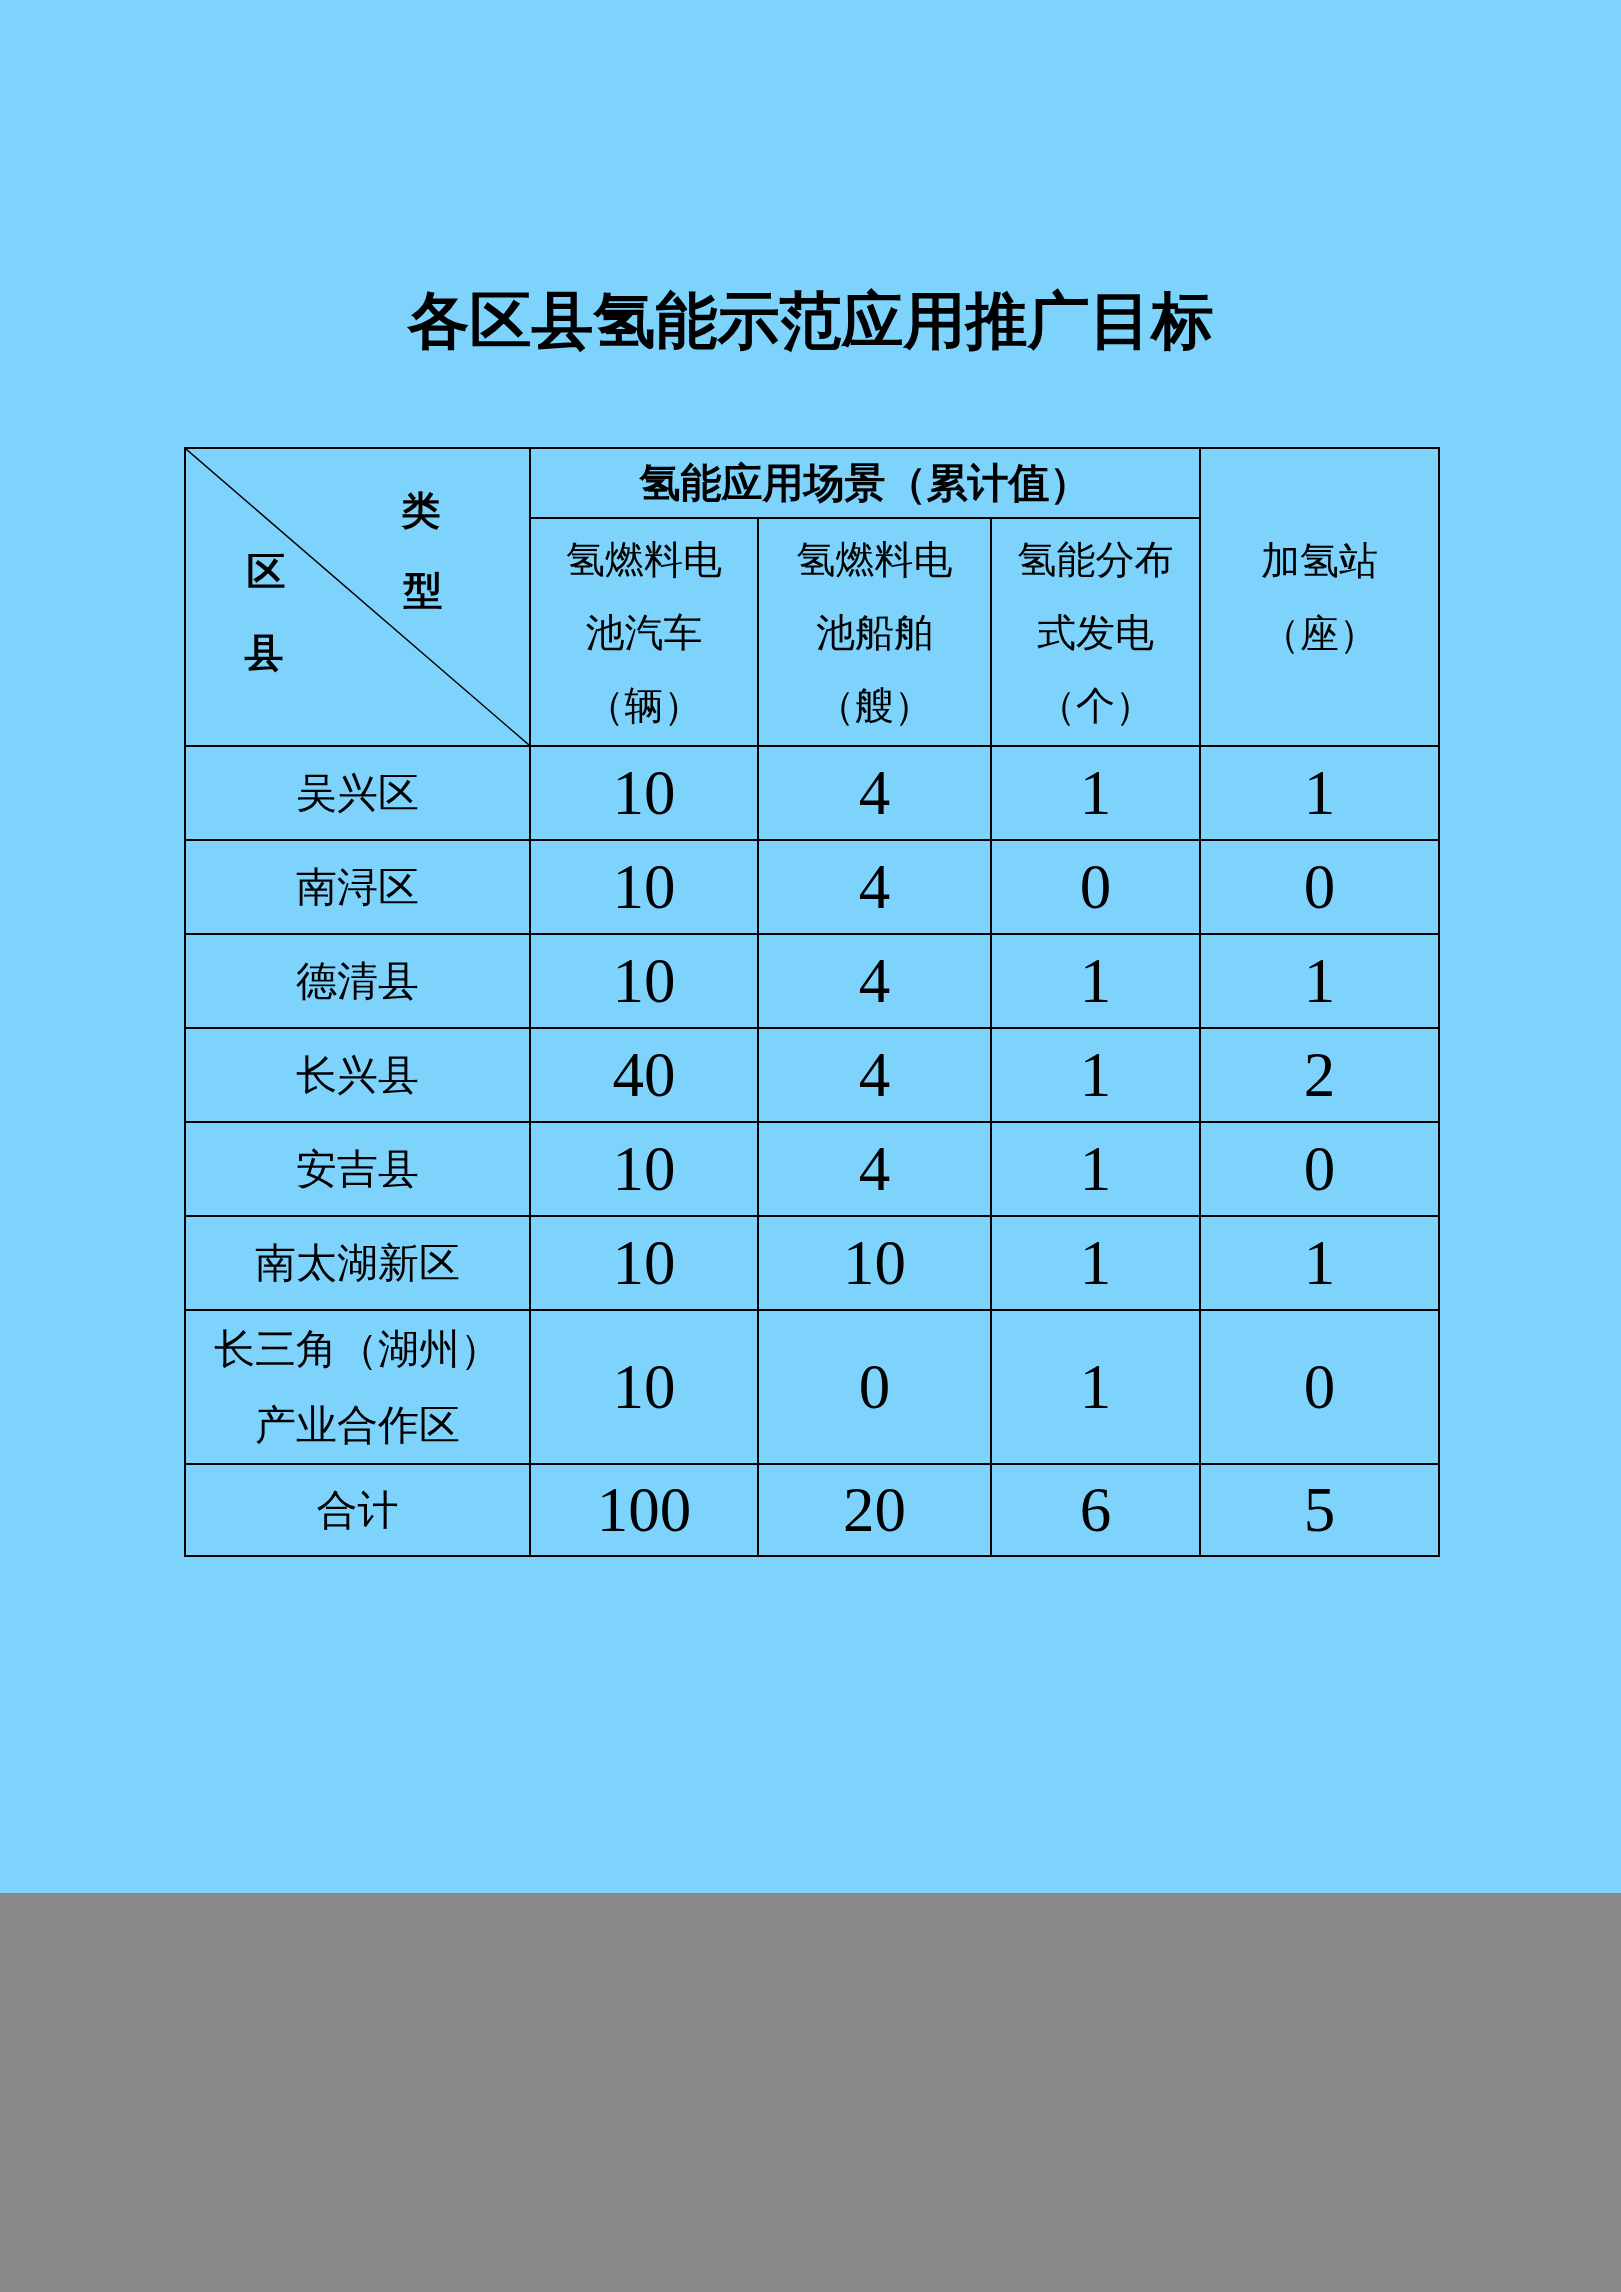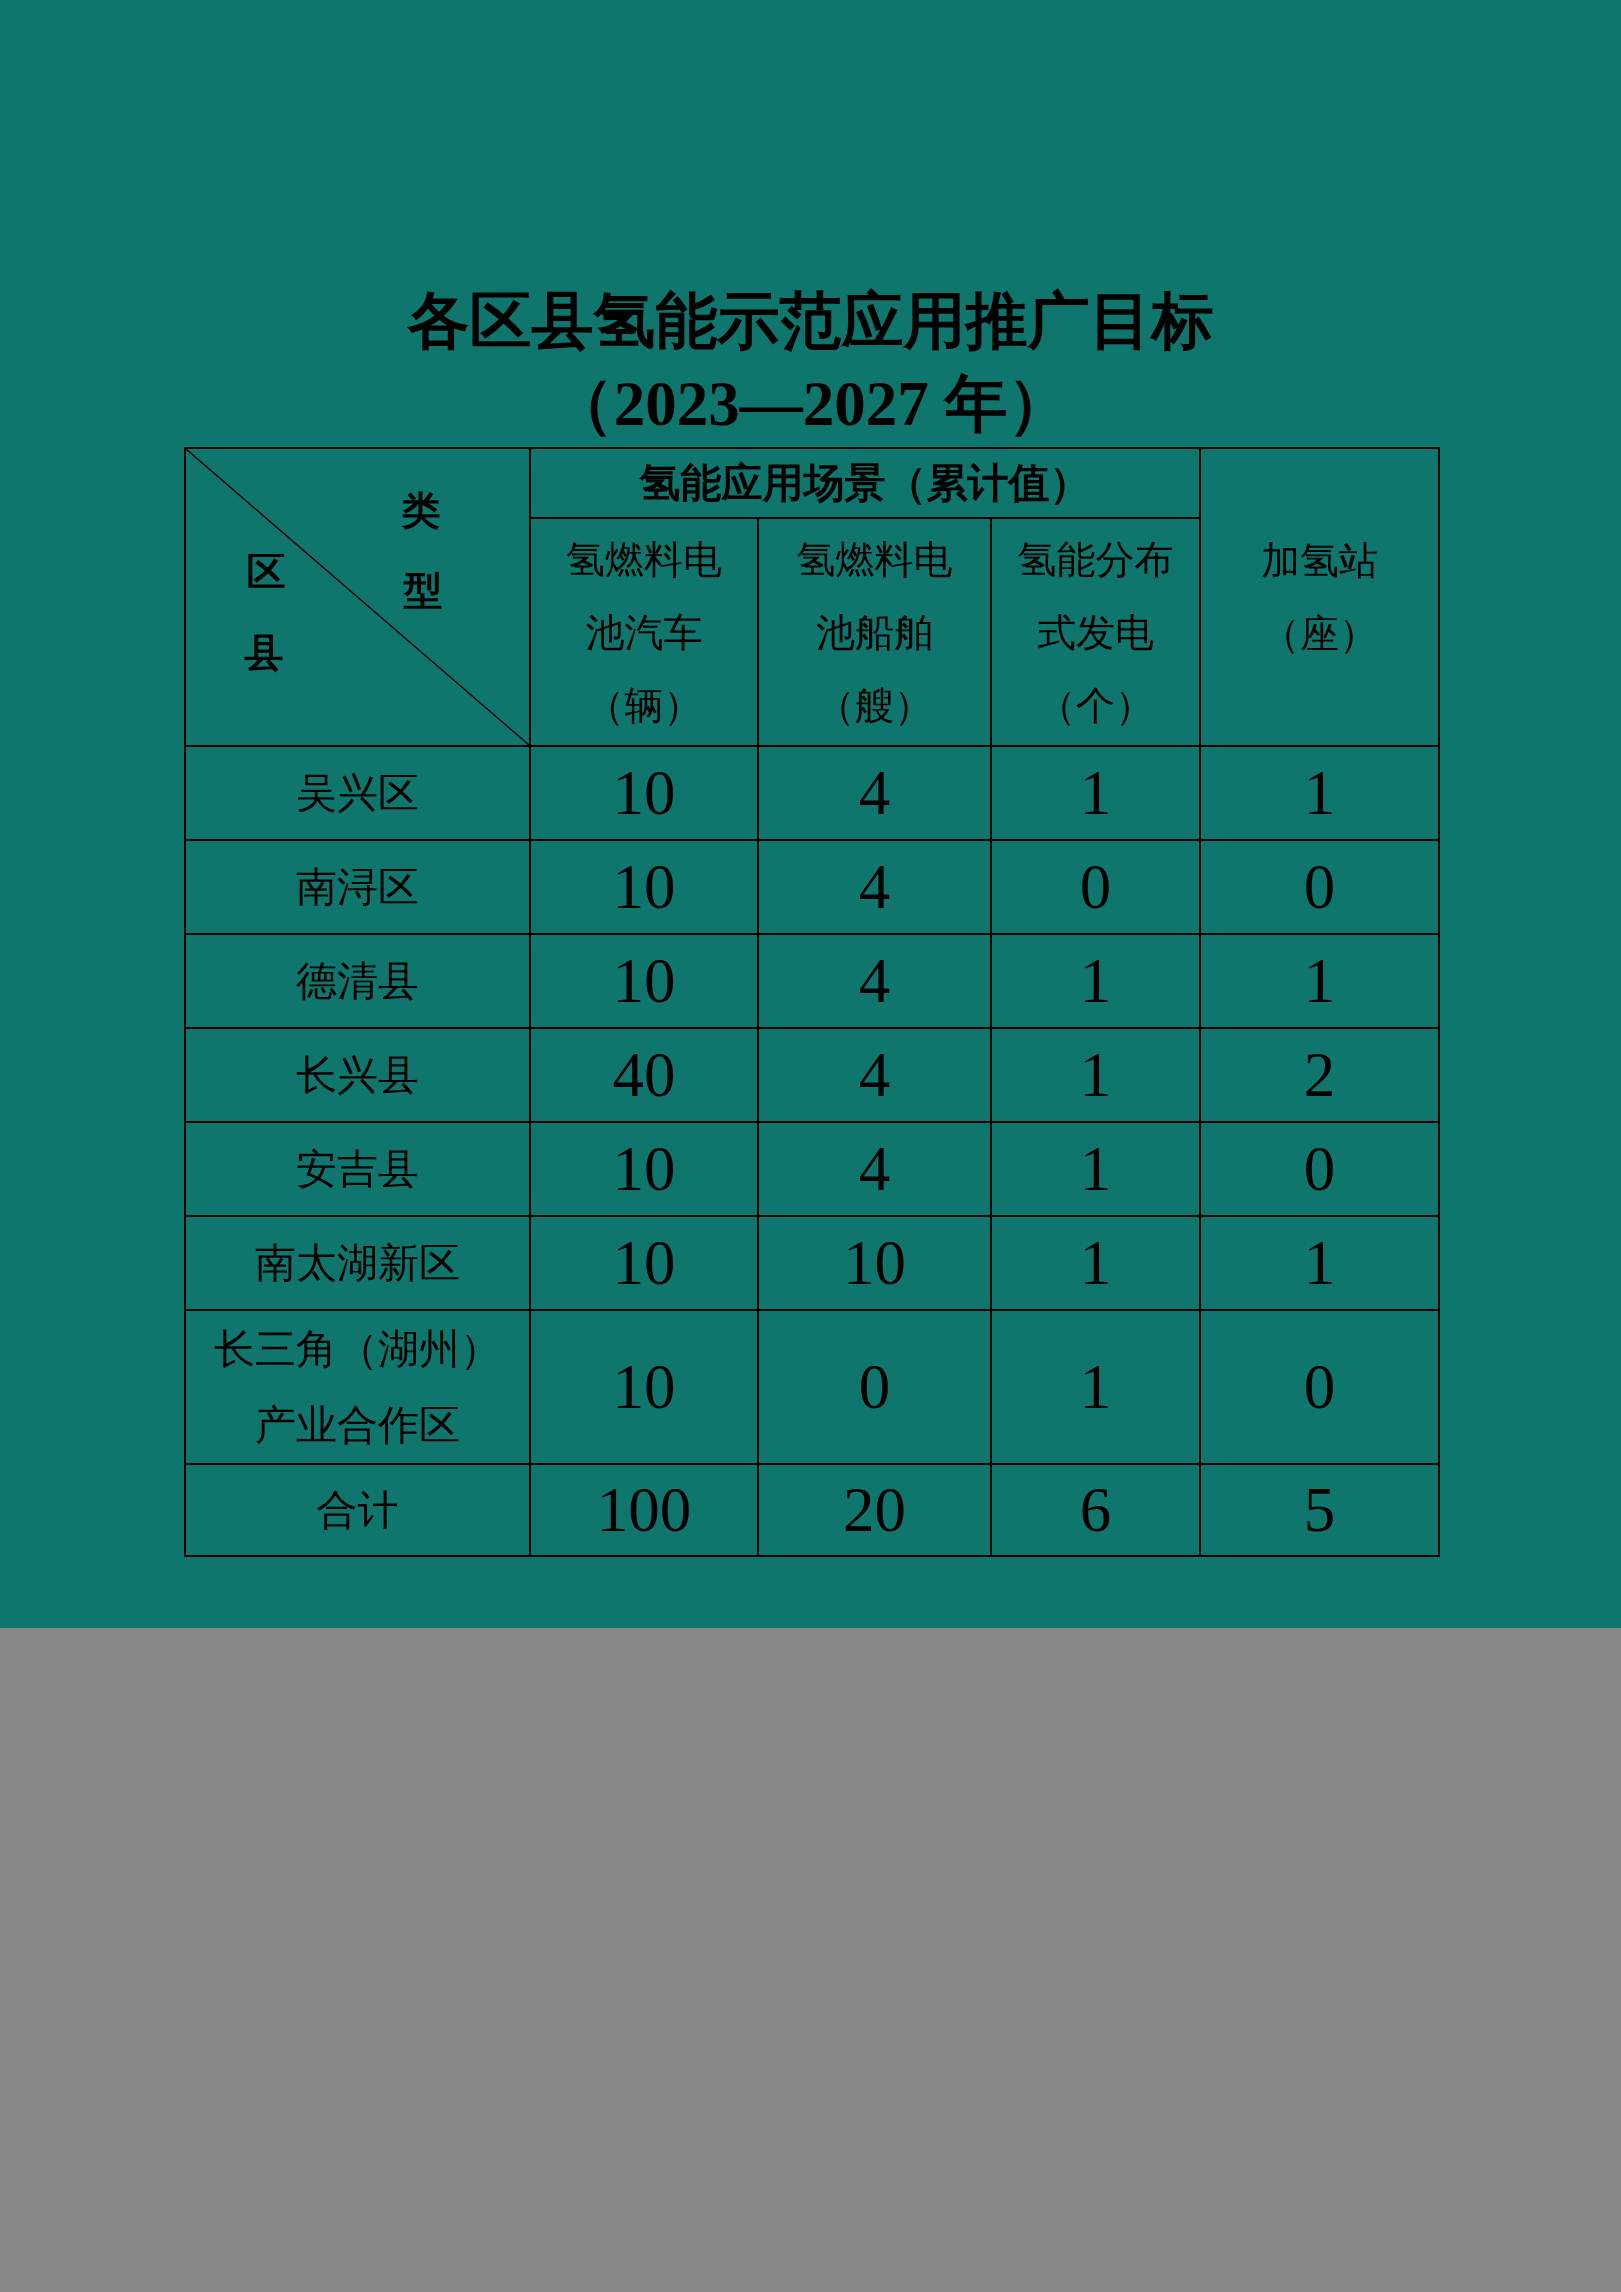--- a/index.html
+++ b/index.html
@@ -1,20 +1,20 @@
 <!DOCTYPE html>
 <html><head>
 <meta charset="utf-8">
 <style>
   html,body { margin:0; padding:0; background:#888; }
   .page {
     position:relative;
-    width:1621px; height:1628px;
+    width:1621px; height:1893px;
     margin:0 auto;
-    background:#0f766e;
+    background:#7dd3fc;
     color:#000;
     font-family:"Liberation Serif", serif;
     overflow:hidden;
   }
   .title {
     position:absolute; top:280px; left:0; width:100%;
     text-align:center;
     font-size:62px; font-weight:bold; line-height:82px;
     font-family:"Liberation Serif", serif;
   }
@@ -73,21 +73,20 @@
     font-size:31px; line-height:39px;
     font-family:"Liberation Serif", serif;
   }
 </style>
 </head>
 <body>
 
 <div class="page">
 
   <div class="title">各区县氢能示范应用推广目标</div>
-  <div class="subtitle">（2023—2027 年）</div>
 
   <table class="tbl">
     <colgroup>
       <col style="width:345px">
       <col style="width:228px">
       <col style="width:233px">
       <col style="width:209px">
       <col style="width:239px">
     </colgroup>
     <tbody>

